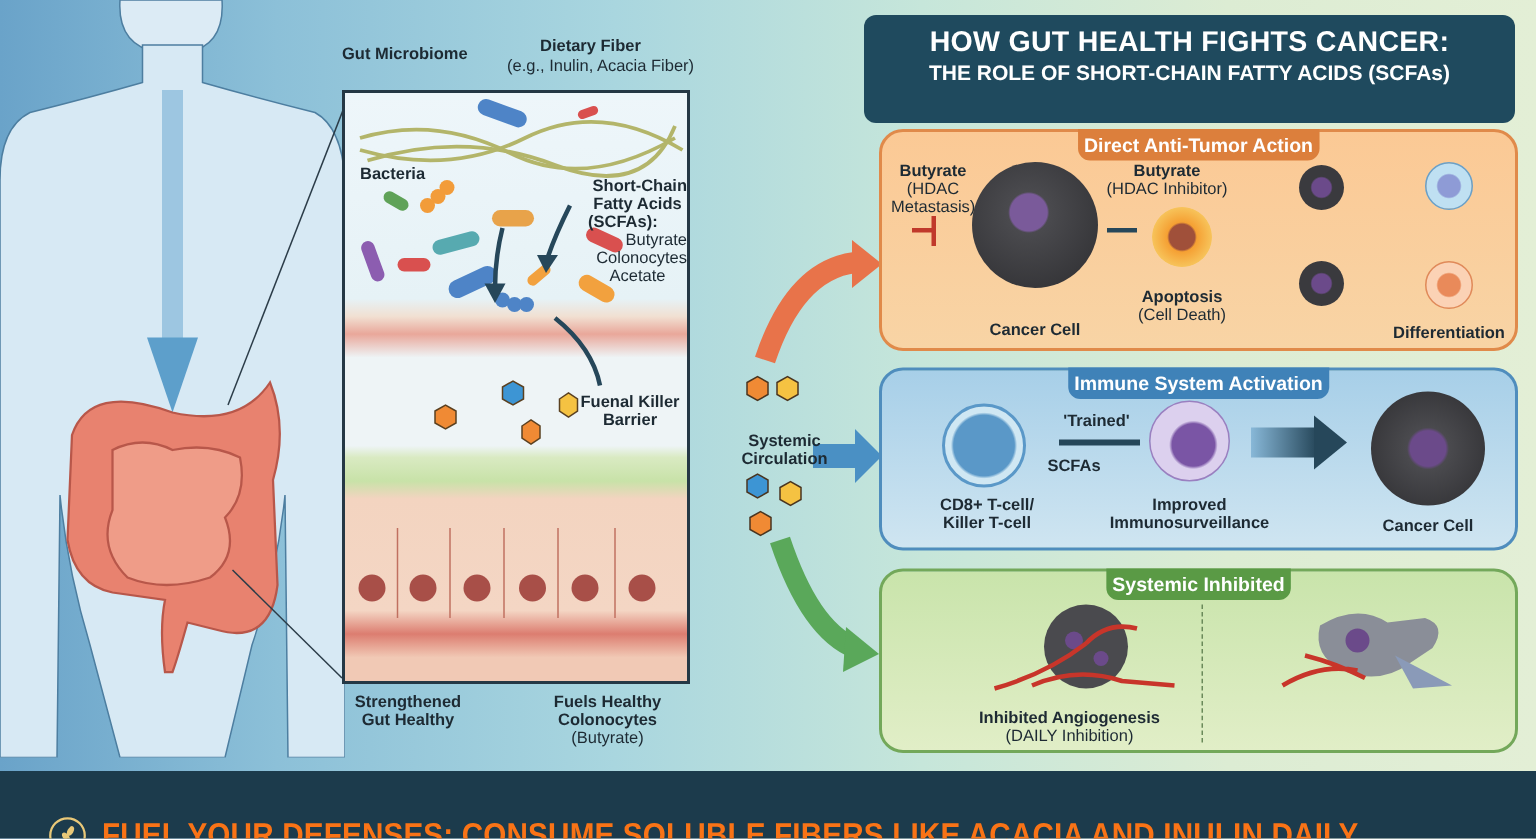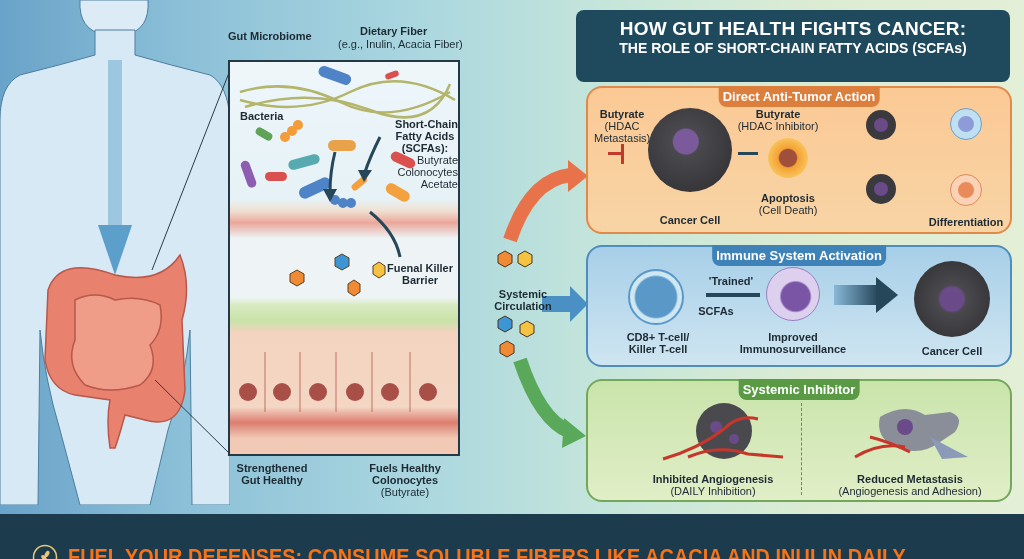--- a/index.html
+++ b/index.html
@@ -99,24 +99,24 @@
         <line x1="70" y1="290" x2="70" y2="350"></line>
       <line x1="106" y1="290" x2="106" y2="350"></line>
         <line x1="142" y1="290" x2="142" y2="350"></line>
       <line x1="180" y1="290" x2="180" y2="350"></line>
     </g>
   </svg>
   <div class="abs lbl b" style="left:10px;top:48px">Bacteria</div>
   <div class="abs" style="left:162px;top:56px;text-align:right;width:66px">
     <div class="lbl b" style="text-align:right">Short-Chain</div>
     <div class="lbl b" style="">Fatty Acids</div>
-    <div class="lbl b" style="text-align:center">(SCFAs):</div>
+    <div class="lbl b" style="text-align:left">(SCFAs):</div>
     <div class="lbl" style="text-align:right">Butyrate</div>
     <div class="lbl" style="text-align:right">Colonocytes</div>
-    <div class="lbl" style="text-align:right">Acetate</div>
+    <div class="lbl" style="">Acetate</div>
   </div>
   <div class="abs" style="left:150px;top:200px;width:80px">
     <div class="lbl b">Fuenal Killer</div>
     <div class="lbl b">Barrier</div>
   </div>
 </div>
 
 <div class="abs" style="left:232px;top:462px;width:80px">
   <div class="lbl b">Strengthened</div>
   <div class="lbl b">Gut Healthy</div>
@@ -195,42 +195,38 @@
     <div class="lbl b">Improved</div>
     <div class="lbl b">Immunosurveillance</div>
   </div>
   <div class="abs" style="left:246px;top:38px;width:44px;height:20px;background:linear-gradient(90deg,#88b8d8,#26475a)"></div>
   <div class="abs" style="left:288px;top:30px;width:0;height:0;border-top:18px solid transparent;border-bottom:18px solid transparent;border-left:22px solid #26475a"></div>
   <div class="cell" style="left:326px;top:14px;width:76px;height:76px;background:radial-gradient(circle,#6b4a8a 0 22%,#4a4a4e 26%,#2d2d30 100%)"></div>
   <div class="abs lbl b" style="left:322px;top:98px;width:84px">Cancer Cell</div>
 </div>
 
 <div id="p-sys" class="panel">
-  <div class="ptitle" style="background:#5a9a45">Systemic Inhibitor</div>
+  <div class="ptitle" style="background:#5a9a45">Systemic Inhibited</div>
   <svg class="abs" style="left:70px;top:18px" width="130" height="66">
     <circle cx="66" cy="32" r="28" fill="#4a4a4e"></circle>
     <circle cx="58" cy="28" r="6" fill="#6b4a8a"></circle>
       <circle cx="76" cy="40" r="5" fill="#6b4a8a"></circle>
     <path d="M5 60 Q40 50 66 30 M30 58 Q60 45 90 55 L125 58 M66 30 Q80 15 100 20" stroke="#c8352a" stroke-width="3" fill="none"></path>
   </svg>
   <div class="abs" style="left:50px;top:92px;width:150px">
     <div class="lbl b">Inhibited Angiogenesis</div>
     <div class="lbl">(DAILY Inhibition)</div>
   </div>
   <div class="abs" style="left:213px;top:22px;width:0;height:92px;border-left:1px dashed #6a8a5a"></div>
   <svg class="abs" style="left:262px;top:16px" width="130" height="70">
     <path d="M30 20 Q55 5 75 18 L100 15 Q115 20 105 35 L90 45 Q70 60 45 50 Q25 40 30 20 Z" fill="#8a8e98"></path>
     <circle cx="55" cy="30" r="8" fill="#6b4a8a"></circle>
     <path d="M5 60 Q30 45 55 50 M20 40 Q40 45 60 55" stroke="#c8352a" stroke-width="3" fill="none"></path>
     <polygon points="80,40 118,60 92,62" fill="#8a9ab8"></polygon>
   </svg>
-  <div class="abs" style="left:230px;top:92px;width:184px">
-    <div class="lbl b">Reduced Metastasis</div>
-    <div class="lbl">(Angiogenesis and Adhesion)</div>
-  </div>
 </div>
 
 <div id="footer" class="abs">
   <svg width="26" height="26" viewBox="0 0 26 26">
     <circle cx="13" cy="13" r="11.5" fill="none" stroke="#e9c878" stroke-width="1.5"></circle>
     <path d="M9 20 L16 7" stroke="#e9c878" stroke-width="1.5"></path>
     <ellipse cx="15" cy="10" rx="2" ry="3.5" fill="#e9c878" transform="rotate(30 15 10)"></ellipse>
     <ellipse cx="12" cy="14" rx="2" ry="3.5" fill="#e9c878" transform="rotate(-40 12 14)"></ellipse>
   </svg>
   <div class="txt">FUEL YOUR DEFENSES: CONSUME SOLUBLE FIBERS LIKE ACACIA AND INULIN DAILY</div>

